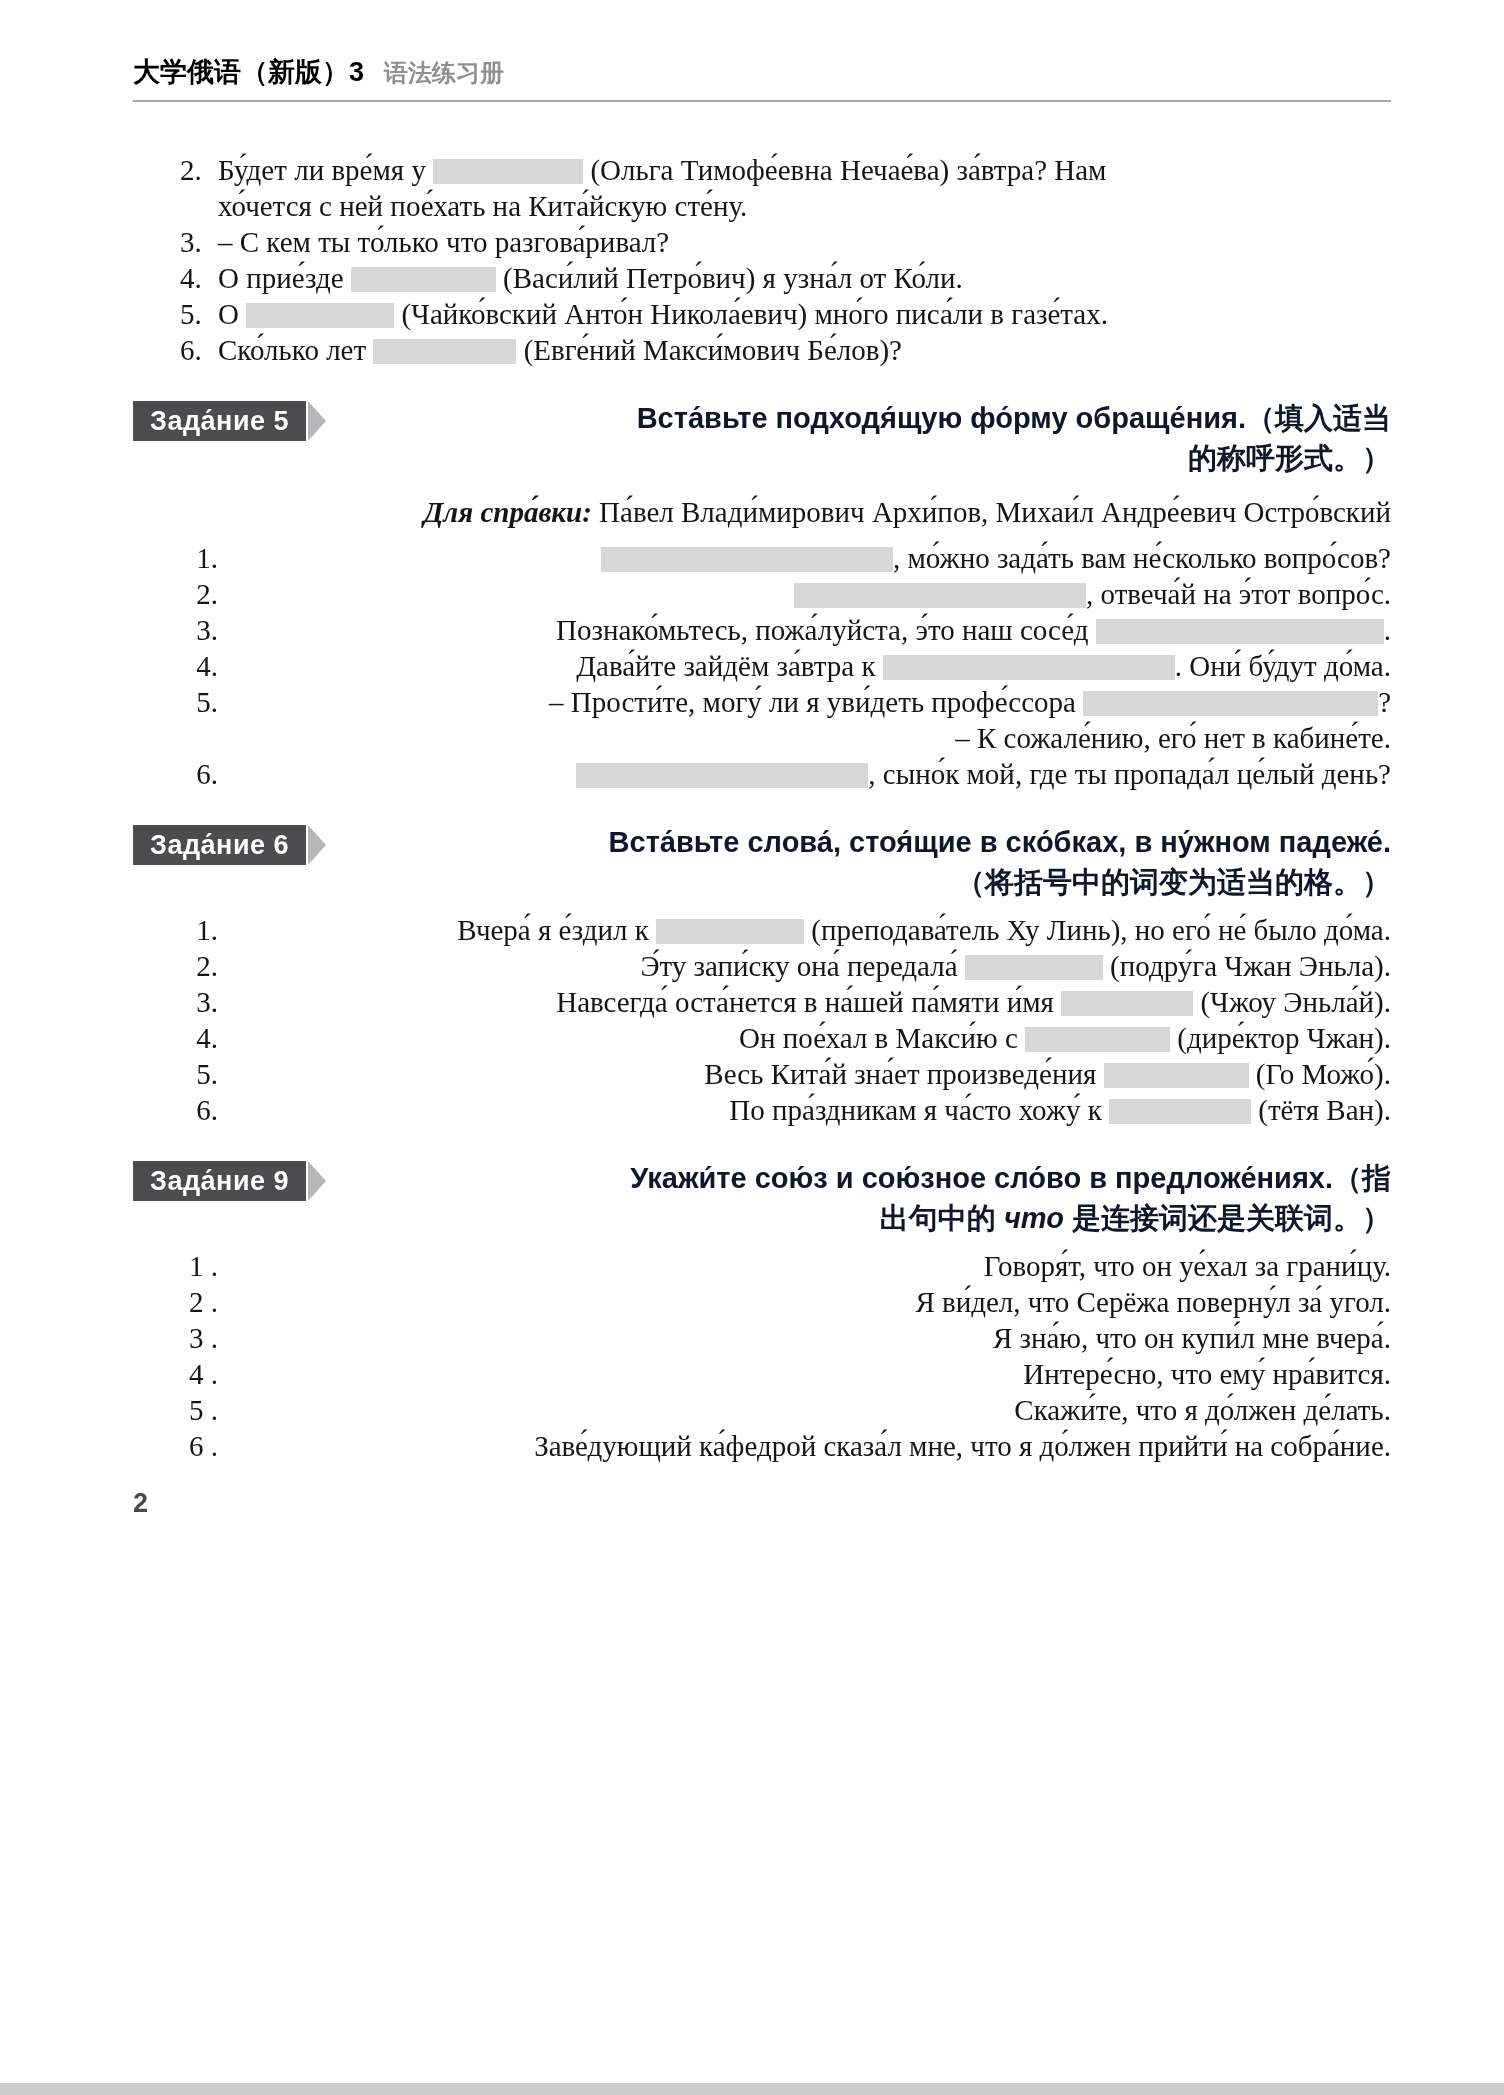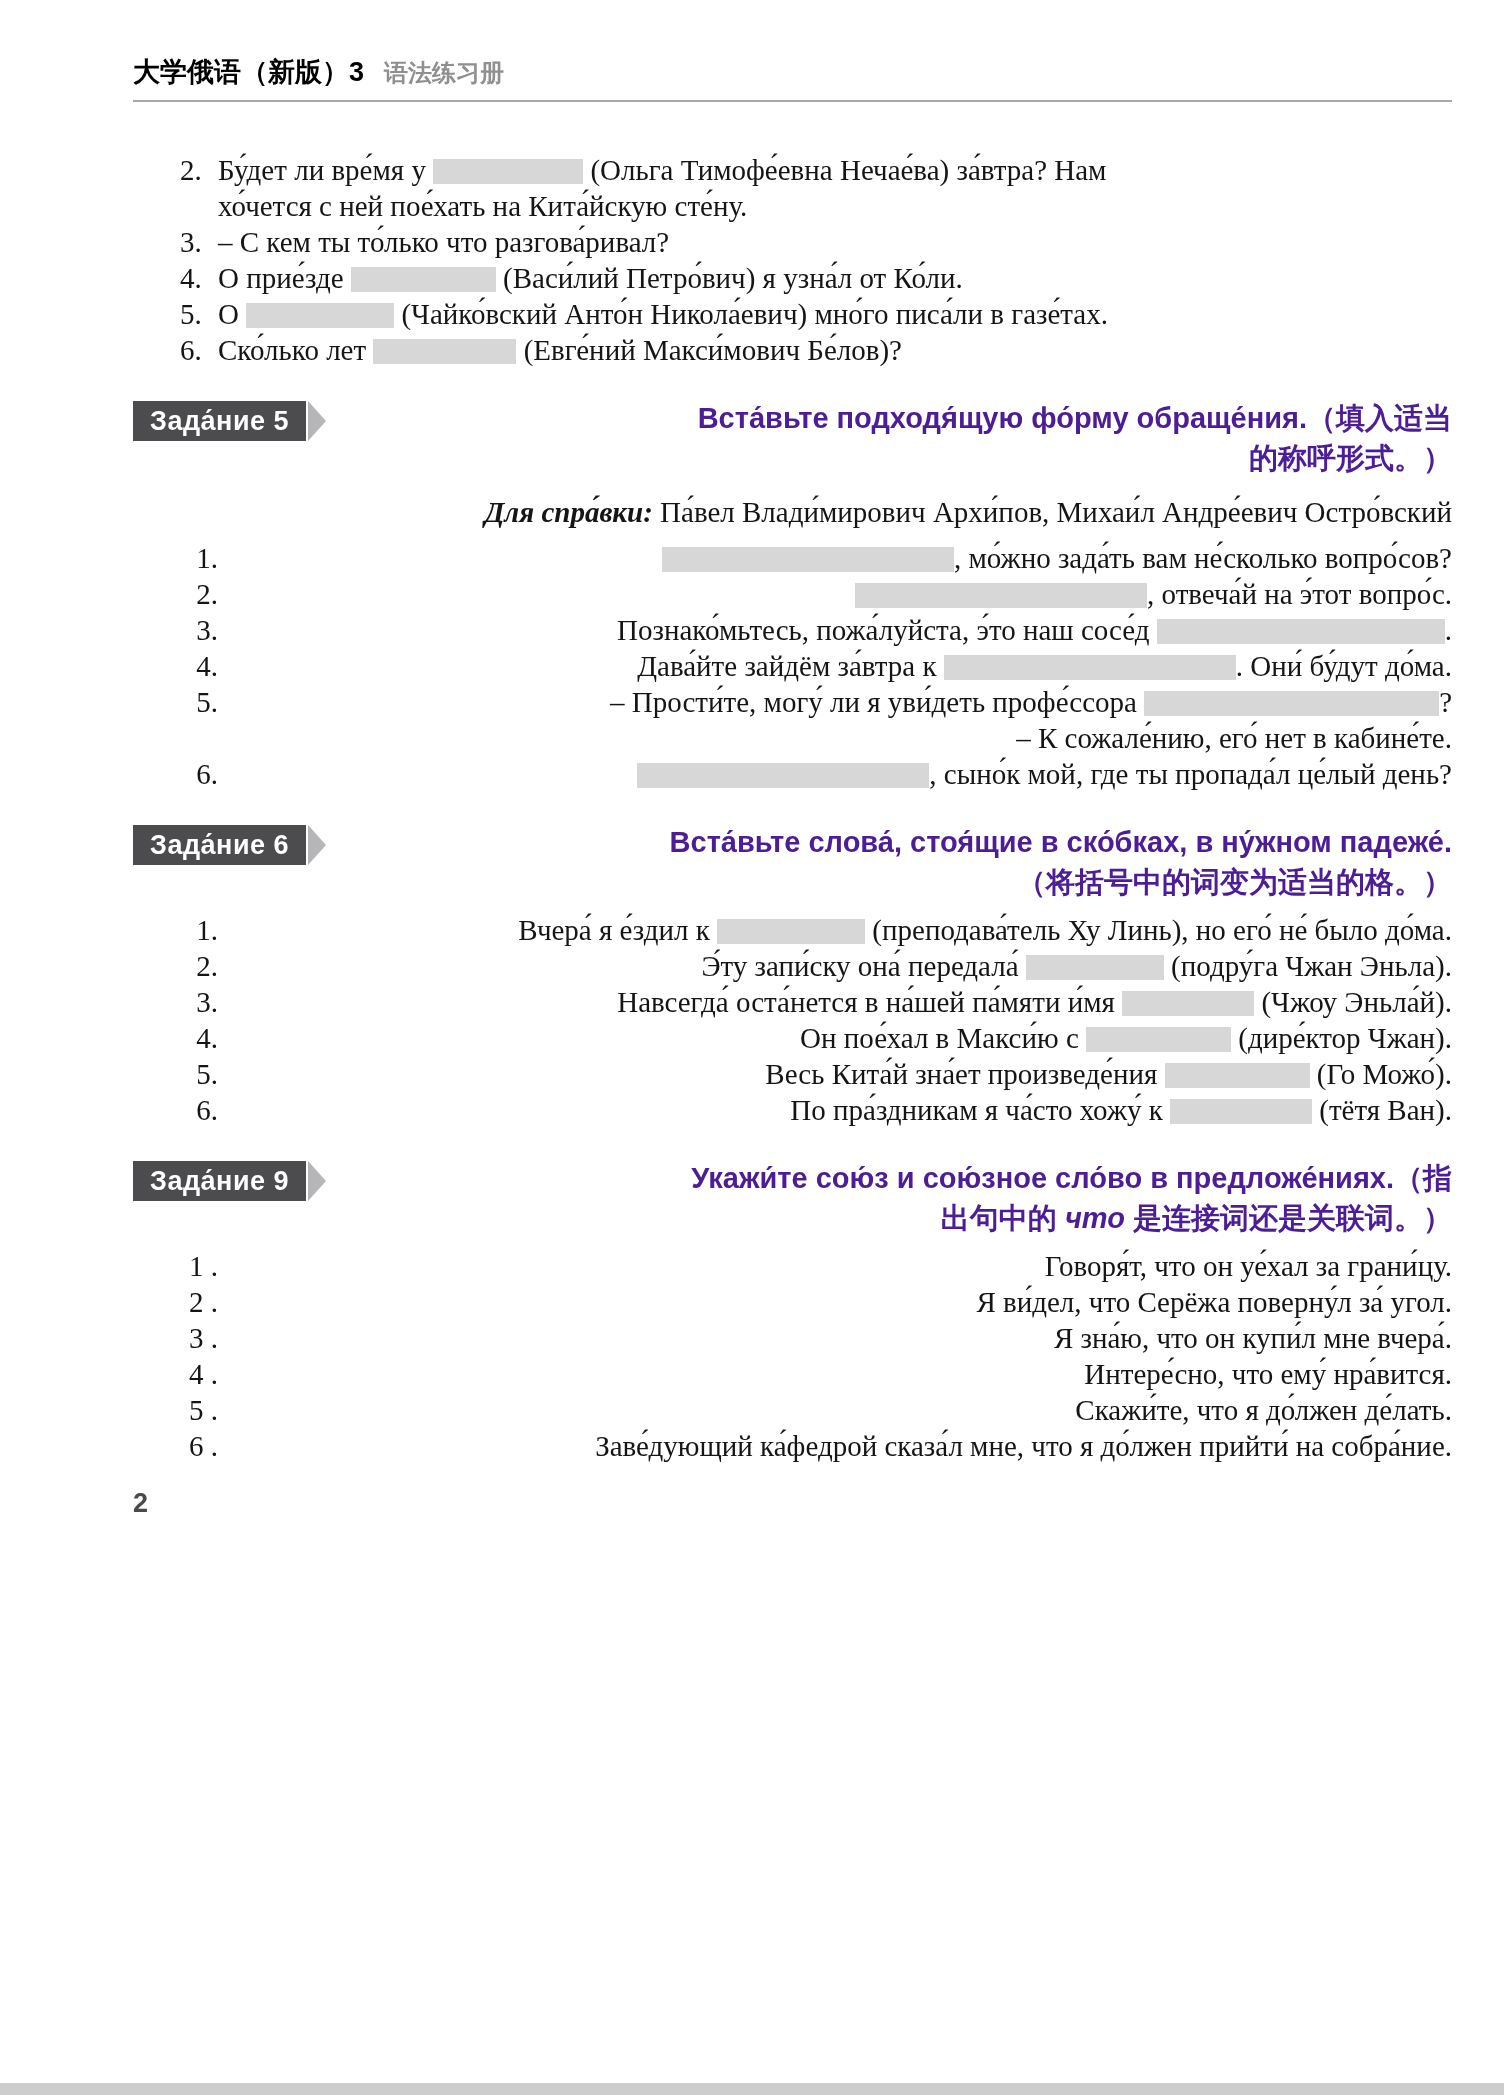--- a/index.html
+++ b/index.html
@@ -1,21 +1,21 @@
 <!DOCTYPE html>
 <html><head>
 <meta charset="utf-8">
 <style>
   html, body { margin:0; padding:0; background:#ffffff; }
   .page {
     width:1504px; height:2095px; position:relative; overflow:hidden;
     background:#ffffff; color:#151515;
     font-family:"Liberation Serif","DejaVu Serif",serif;
   }
-  .content { padding:54px 52px 0 133px; }
+  .content { padding:54px 113px 0 133px; }
 
   .header-row { display:flex; align-items:baseline; gap:20px;
     font-family:"Liberation Sans","DejaVu Sans",sans-serif; }
   .header-title { font-size:27px; font-weight:bold; color:#000; }
   .header-sub { font-size:24px; font-weight:bold; color:#8f8f8f; }
   .header-rule { height:0; border-bottom:2px solid #a8a8a8; margin-top:10px; }
 
   .items { margin-left:47px; font-size:29px; line-height:36px; }
   .cont-items { margin-top:50px; }
   .item { display:flex; }
@@ -32,21 +32,21 @@
     display:inline-block; background:#4c4c4e; color:#ffffff;
     font-family:"Liberation Sans","DejaVu Sans",sans-serif;
     font-weight:bold; font-size:27px; line-height:40px; padding:0 17px;
     letter-spacing:0.5px;
   }
   .badge-arrow { width:0; height:0; border-top:20px solid transparent;
     border-bottom:20px solid transparent; border-left:18px solid #b6b6b8; margin-left:2px; }
   .sec-title {
     flex:1; margin-left:30px; white-space:pre-wrap;
     font-family:"Liberation Sans","DejaVu Sans",sans-serif;
-    font-weight:bold; font-size:29px; line-height:40px; color:#4c1d95;
+    font-weight:bold; font-size:29px; line-height:40px; color:#0f172a;
   }
   .hint { margin:16px 0 0 47px; font-size:29px; line-height:36px; }
   .bolditalic { font-weight:bold; font-style:italic; }
   .italic { font-style:italic; }
   .section .items { margin-top:10px; }
 
   .page-number { margin-top:24px;
     font-family:"Liberation Sans","DejaVu Sans",sans-serif;
     font-weight:bold; font-size:27px; color:#4a4a4a; }
   .bottom-edge { position:absolute; left:0; right:0; bottom:0; height:12px; background:#cdcdcd; }

